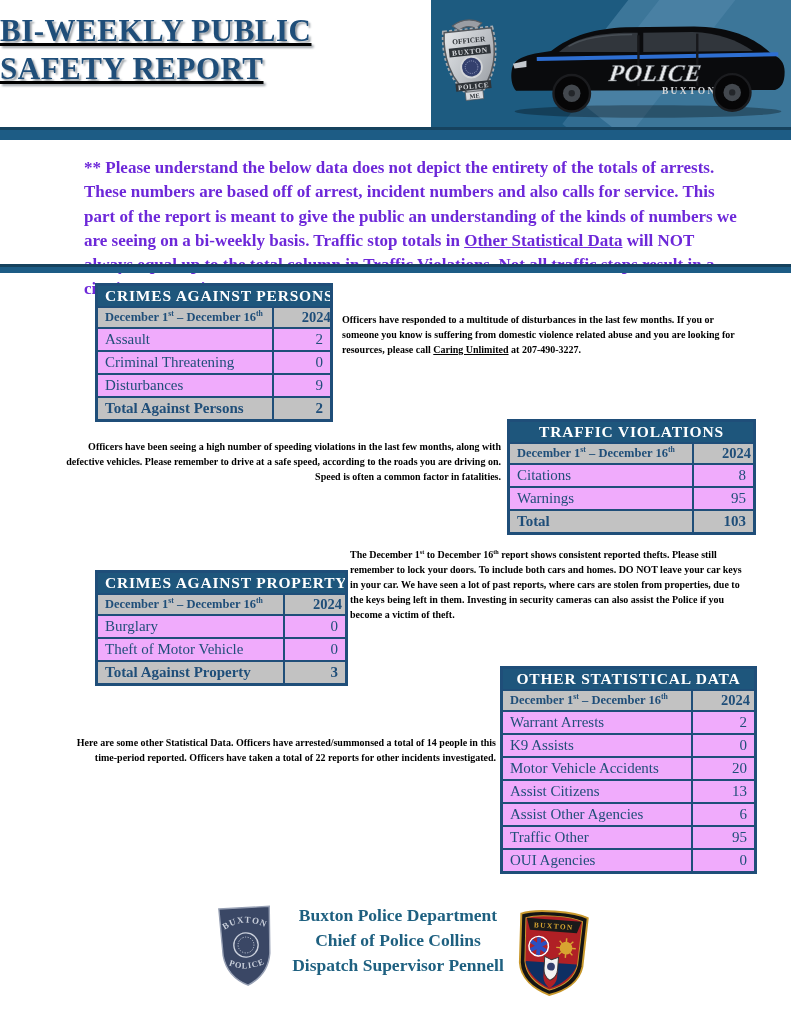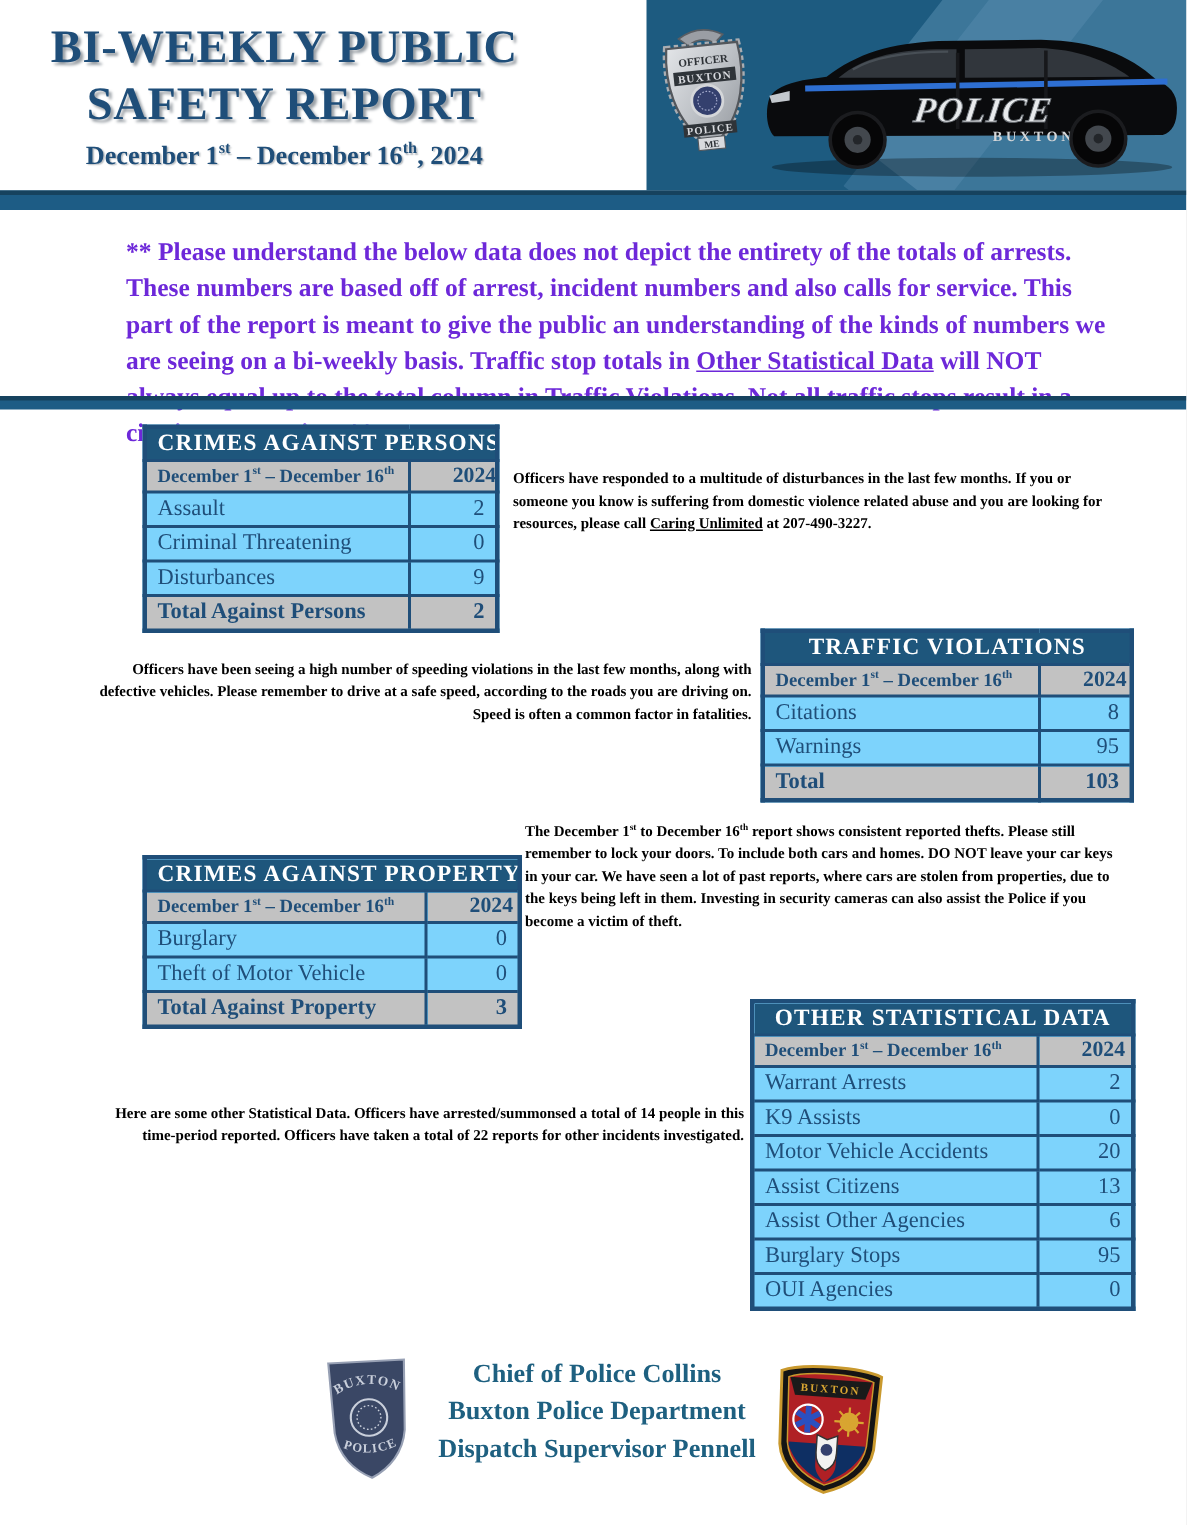--- a/index.html
+++ b/index.html
@@ -6,39 +6,39 @@
   .page{position:relative;width:791px;height:1023px;background:#ffffff;overflow:hidden;
         font-family:"Liberation Serif",serif;margin:0 auto;}
   
   .header{position:absolute;left:0;top:0;width:791px;height:127px;}
   .header-blue{position:absolute;left:0;top:0;width:791px;height:127px;background:#1d5b80;overflow:hidden;}
   .accent-stripe{position:absolute;right:-40px;top:-60px;width:220px;height:240px;
         background:rgba(120,170,200,0.35);transform:rotate(38deg);}
   .accent-stripe2{position:absolute;right:95px;top:-90px;width:60px;height:260px;
         background:rgba(110,160,195,0.25);transform:rotate(38deg);}
   .header-white{position:absolute;left:0;top:0;width:431px;height:127px;background:#ffffff;}
-  .titles{padding-top:12px;padding-right:52px;text-align:center;}
+  .titles{padding-top:12px;padding-right:52px;text-align:left;text-decoration:underline;}
   .title-line{font-size:31px;font-weight:bold;color:#1f4e79;letter-spacing:0.5px;line-height:38px;
         text-shadow:2px 2px 2px #9aa0a6;}
   .date-line{margin-top:5px;font-size:17.5px;font-weight:bold;color:#1f4e79;
         text-shadow:1px 1px 1px #b8bcc0;}
   .date-line sup{font-size:0.62em;}
   
   .band{position:absolute;left:0;width:791px;background:#1d5c85;border-top:3px solid #16425e;}
   .band1{top:127px;height:10px;}
   .band2{top:264px;height:6px;}
   
   .disclaimer{position:absolute;left:84px;top:156px;width:662px;font-size:17px;font-weight:bold;
         color:#6d28d9;line-height:1.43;}
   .u{text-decoration:underline;}
   .para{position:absolute;font-size:10px;font-weight:bold;color:#000;line-height:1.48;}
   .para sup{font-size:0.62em;}
   .para.right{text-align:right;}
   
-  .stat-table{position:absolute;border-collapse:collapse;table-layout:fixed;background:#7dd3fc;
+  .stat-table{position:absolute;border-collapse:collapse;table-layout:fixed;background:#f0abfc;
         border:3px solid #1f4e79;}
   .stat-table td,.stat-table th{border:2px solid #1f4e79;padding:1px 7px;overflow:hidden;white-space:nowrap;}
   .tbl-title{background:#1e567c;color:#ffffff;font-size:15.5px;font-weight:bold;text-align:center;
         letter-spacing:0.8px;padding:3px 2px;}
   .subhead td{background:#c2c2c2;color:#1f4e79;font-weight:bold;font-size:12.5px;}
   .subhead td sup{font-size:0.62em;}
   .subhead td.year{font-size:14.5px;text-align:right;padding-left:28px;}
   .stat-table tbody td{color:#1f4e79;font-size:15px;height:19px;}
   .stat-table td.val{text-align:right;}
   .stat-table tr.total td{background:#c2c2c2;font-weight:bold;}
@@ -107,21 +107,20 @@
         <circle cx="286" cy="102" r="11" fill="#43484e"></circle>
           <circle cx="286" cy="102" r="4" fill="#23262a"></circle>
         <path d="M10,66 L27,62 L27,70 L12,72 Z" fill="#d7dde2" opacity="0.9"></path>
       </svg>
     </div>
 
     <div class="header-white">
       <div class="titles">
         <div class="title-line">BI-WEEKLY PUBLIC</div>
         <div class="title-line">SAFETY REPORT</div>
-        <div class="date-line"><span>December 1</span><sup>st</sup><span> – December 16</span><sup>th</sup><span>, 2024</span></div>
       </div>
     </div>
   </div>
 
   <div class="band band1"></div>
 
   <div class="disclaimer"><span>** Please understand the below data does not depict the entirety of the totals of arrests. These numbers are based off of arrest, incident numbers and also calls for service. This part of the report is meant to give the public an understanding of the kinds of numbers we are seeing on a bi-weekly basis. Traffic stop totals in </span><span class="u">Other Statistical Data</span><span> will NOT always equal up to the total column in </span><span class="u">Traffic Violations</span><span>. Not all traffic stops result in a citation or warning. **</span></div>
 
   <div class="band band2"></div>
 
@@ -256,21 +255,21 @@
         </tr>
       <tr>
           <td>Assist Citizens</td>
           <td class="val">13</td>
         </tr>
       <tr>
           <td>Assist Other Agencies</td>
           <td class="val">6</td>
         </tr>
       <tr>
-          <td>Burglary Stops</td>
+          <td>Traffic Other</td>
           <td class="val">95</td>
         </tr>
       <tr>
           <td>OUI Agencies</td>
           <td class="val">0</td>
         </tr>
     </tbody>
   </table>
 
   <svg class="svg-abs" style="left:212px;top:902px;width:68px;height:86px;transform:rotate(-3deg);" viewBox="0 0 70 92">
@@ -283,22 +282,22 @@
       <textPath href="#arcTop" startOffset="50%" text-anchor="middle">BUXTON</textPath>
     </text>
     <circle cx="35" cy="46" r="13" fill="none" stroke="#c9cfdb" stroke-width="1.5"></circle>
     <circle cx="35" cy="46" r="8.5" fill="none" stroke="#c9cfdb" stroke-width="1" stroke-dasharray="1.2 1.6"></circle>
     <text font-size="9" font-weight="bold" fill="#c9cfdb" letter-spacing="1">
       <textPath href="#arcBot" startOffset="50%" text-anchor="middle">POLICE</textPath>
     </text>
   </svg>
 
   <div class="footer-lines">
+    <div>Buxton Police Department</div>
     <div>Chief of Police Collins</div>
-    <div>Buxton Police Department</div>
     <div>Dispatch Supervisor Pennell</div>
   </div>
 
   <svg class="svg-abs" style="left:512px;top:906px;width:80px;height:92px;transform:rotate(4deg);" viewBox="0 0 80 94">
     <path d="M6,10 C20,4 60,4 74,10 L72,60 C70,76 56,86 40,91 C24,86 10,76 8,60 Z" fill="#141414" stroke="#c9992e" stroke-width="2"></path>
     <path d="M11,14 C23,9 57,9 69,14 L67,58 C65,72 54,81 40,86 C26,81 15,72 13,58 Z" fill="#b02025" stroke="#c9992e" stroke-width="1"></path>
     <path d="M12,14 L68,14 L64,26 L16,26 Z" fill="#1a1a1a"></path>
     <text x="40" y="23" text-anchor="middle" font-size="7.5" font-weight="bold" fill="#d8a531" letter-spacing="1.5">BUXTON</text>
     <circle cx="26" cy="42" r="10" fill="none" stroke="#ffffff" stroke-width="1.5"></circle>
     <g stroke="#2b50c0" stroke-width="4">

